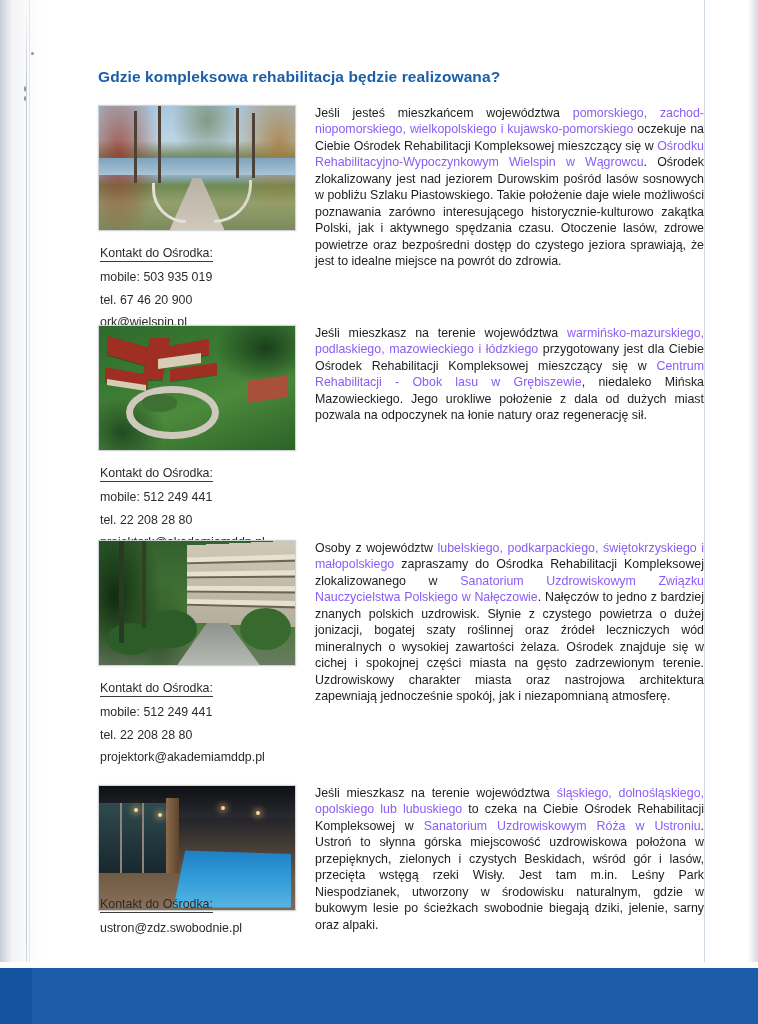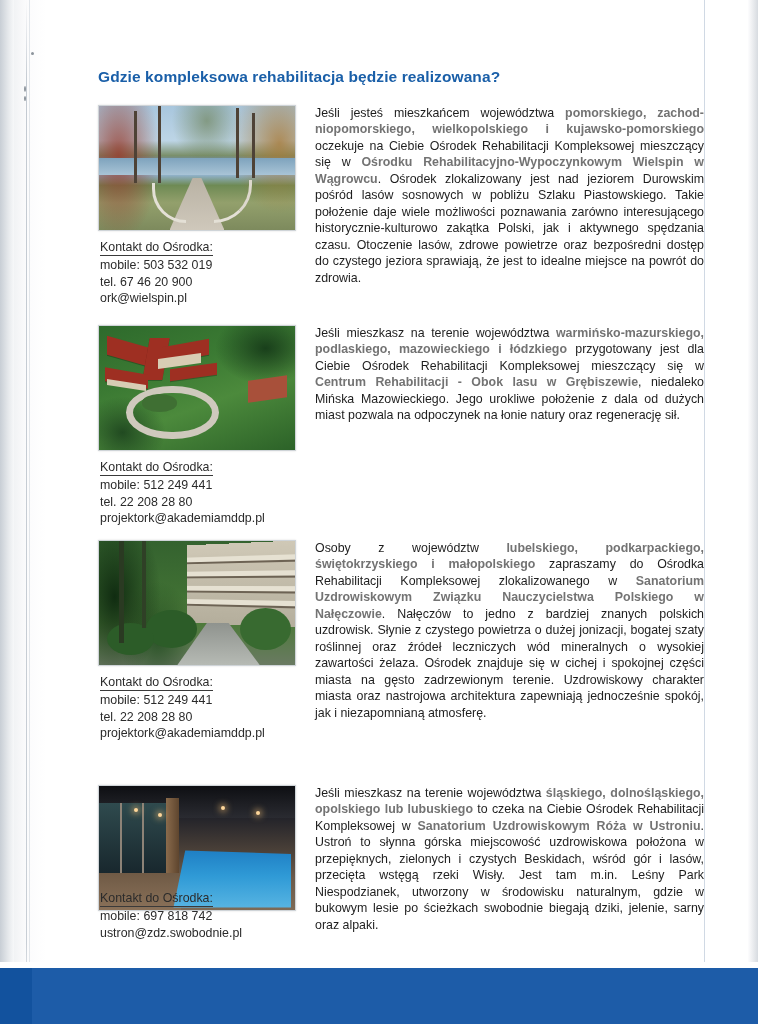--- a/index.html
+++ b/index.html
@@ -129,30 +129,30 @@
     background:#ffd79a;box-shadow:0 0 6px 2px rgba(255,200,120,.55);}
 
   .contact{
     position:absolute;left:2px;
     font-size:12.4px;color:#2b2b2b;line-height:16.4px;
   }
   .contact .ct-title{
     display:inline-block;border-bottom:1px solid #3a3a3a;
     padding-bottom:0px;margin-bottom:1px;
   }
-  .contact div{white-space:nowrap;}
+  .contact div{white-space:nowrap;margin-top:6px;}
 
   .body-text{
     position:absolute;
     font-size:12.4px;line-height:16.45px;
     color:#1e1e1e;text-align:justify;
     text-justify:inter-word;
     hyphens:manual;
   }
-  .body-text b{font-weight:bold;color:#737373;}
+  .body-text b{font-weight:normal;color:#8b5cf6;}
 
   .sec1{left:86px;top:105px;}
   .sec2{left:86px;top:325px;}
   .sec3{left:86px;top:540px;}
   .sec4{left:86px;top:785px;}
 </style>
 </head>
 <body>
 
 <div class="page">
@@ -178,21 +178,21 @@
         <div class="trunk" style="left:30%;top:0%;height:62%;"></div>
         <div class="trunk" style="left:70%;top:2%;height:56%;"></div>
         <div class="trunk" style="left:78%;top:6%;height:52%;"></div>
         <div class="path"></div>
         <div class="rail-l"></div>
         <div class="rail-r"></div>
       </div>
     </div>
     <div class="contact" style="top:134px;width:210px;">
       <div><span class="ct-title">Kontakt do Ośrodka:</span></div>
-      <div>mobile: 503 532 019</div>
+      <div>mobile: 503 935 019</div>
       <div>tel. 67 46 20 900</div>
       <div>ork@wielspin.pl</div>
     </div>
     <div class="body-text" style="left:217px;top:0px;width:389px;">Jeśli jesteś mieszkańcem województwa <b>pomorskiego, zachod-niopomorskiego, wielkopolskiego i kujawsko-pomorskiego</b> oczekuje na Ciebie Ośrodek Rehabilitacji Kompleksowej mieszczący się w <b>Ośrodku Rehabilitacyjno-Wypoczynkowym Wielspin w Wągrowcu</b>. Ośrodek zlokalizowany jest nad jeziorem Durowskim pośród lasów sosnowych w pobliżu Szlaku Piastowskiego. Takie położenie daje wiele możliwości poznawania zarówno interesującego historycznie-kulturowo zakątka Polski, jak i aktywnego spędzania czasu. Otoczenie lasów, zdrowe powietrze oraz bezpośredni dostęp do czystego jeziora sprawiają, że jest to idealne miejsce na powrót do zdrowia.</div>
   </div>
 
   <div class="section sec2" style="width:600px;height:200px;">
     <div class="photo">
       <div class="photo-inner ph2">
         <div class="roof" style="left:4%;top:14%;width:26%;height:15%;transform:skewY(16deg);"></div>
@@ -254,21 +254,20 @@
         <div class="deck"></div>
         <div class="pool"></div>
         <div class="lamp" style="left:18%;top:18%"></div>
         <div class="lamp" style="left:30%;top:22%"></div>
         <div class="lamp" style="left:62%;top:16%"></div>
         <div class="lamp" style="left:80%;top:20%"></div>
       </div>
     </div>
     <div class="contact" style="top:105px;width:230px;">
       <div><span class="ct-title">Kontakt do Ośrodka:</span></div>
-      <div>mobile: 697 818 742</div>
       <div>ustron@zdz.swobodnie.pl</div>
     </div>
     <div class="body-text" style="left:217px;top:0px;width:389px;">Jeśli mieszkasz na terenie województwa <b>śląskiego, dolnośląskiego, opolskiego lub lubuskiego</b> to czeka na Ciebie Ośrodek Rehabilitacji Kompleksowej w <b>Sanatorium Uzdrowiskowym Róża w Ustroniu</b>. Ustroń to słynna górska miejscowość uzdrowiskowa położona w przepięknych, zielonych i czystych Beskidach, wśród gór i lasów, przecięta wstęgą rzeki Wisły. Jest tam m.in. Leśny Park Niespodzianek, utworzony w środowisku naturalnym, gdzie w bukowym lesie po ścieżkach swobodnie biegają dziki, jelenie, sarny oraz alpaki.</div>
   </div>
 
 </div>
 
 <div class="footer-cap"></div>
 <div class="footer-band">
   <div class="inner"></div>

